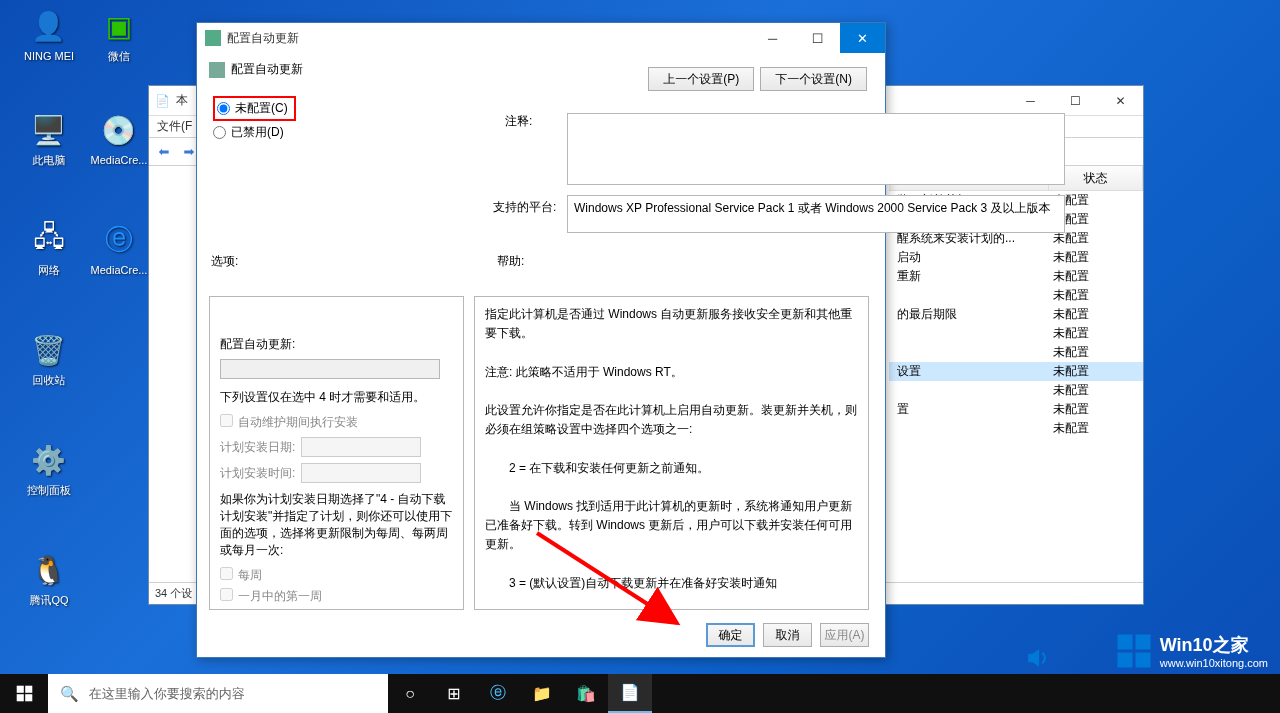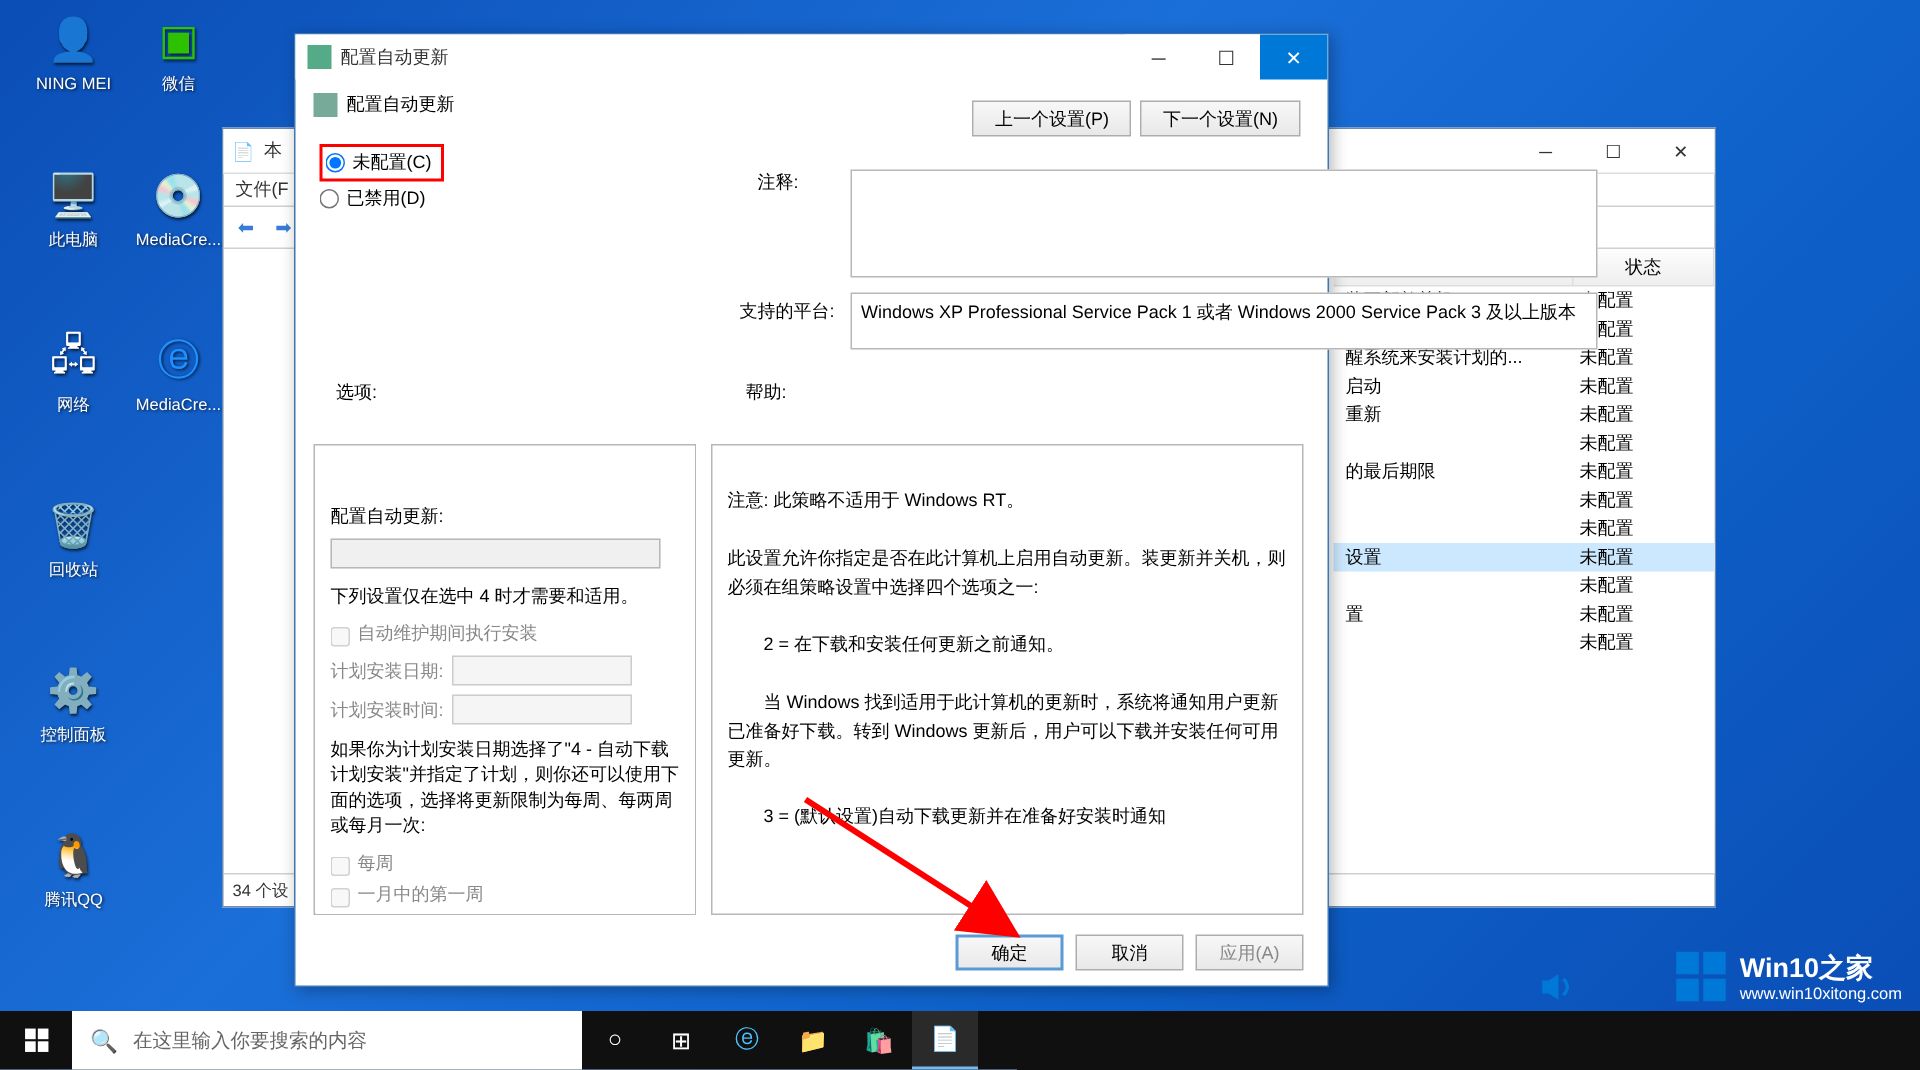--- a/index.html
+++ b/index.html
@@ -63,27 +63,27 @@
 .dialog .comment-box { width: 498px; height: 72px; border: 1px solid #b7b7b7; background: #fff; resize: none; font-size: 12px; }
 .dialog .platform-box { width: 498px; height: 38px; border: 1px solid #b7b7b7; background: #fff; font-size: 12px; padding: 4px 6px; overflow-y: scroll; line-height: 1.4; }
 
 .dialog .lower { display: flex; gap: 10px; margin-top: 152px; }
 .dialog .opt-panel, .dialog .help-panel { border: 1px solid #b7b7b7; background: #fff; font-size: 12px; padding: 8px 10px; overflow-y: scroll; position: relative; }
 .dialog .opt-panel { width: 255px; height: 314px; }
 .dialog .help-panel { width: 395px; height: 314px; line-height: 1.6; }
 .dialog .opt-panel .oh { font-weight: normal; margin-bottom: 6px; margin-top: 31px; }
 .dialog .opt-panel .combo { width: 220px; height: 20px; border: 1px solid #b7b7b7; background: #f0f0f0; margin-bottom: 10px; }
 .dialog .opt-panel .note { margin: 8px 0; }
-.dialog .opt-panel .chk { display: flex; align-items: flex-end; margin: 4px 0; color: #888; }
+.dialog .opt-panel .chk { display: flex; align-items: flex-start; margin: 4px 0; color: #888; }
 .dialog .opt-panel .chk input { margin-right: 5px; }
 .dialog .opt-panel .frow { display: flex; align-items: center; margin: 6px 0; color: #888; }
 .dialog .opt-panel .fcombo { width: 120px; height: 20px; border: 1px solid #ccc; background: #f5f5f5; margin-left: 6px; }
 
 .dialog .btns { position: absolute; right: 16px; bottom: 10px; display: flex; gap: 8px; }
-.dialog .btn { width: 72px; height: 24px; font-size: 12px; border: 1px solid #adadad; background: linear-gradient(#f8f8f8,#e8e8e8); cursor: pointer; display: flex; align-items: center; justify-content: center; }
+.dialog .btn { width: 49px; height: 24px; font-size: 12px; border: 1px solid #adadad; background: linear-gradient(#f8f8f8,#e8e8e8); cursor: pointer; display: flex; align-items: center; justify-content: center; }
 .dialog .btn.ok { border: 1px solid #5a9bd5; box-shadow: 0 0 0 1px #5a9bd5 inset; }
 .dialog .btn.apply { color: #888; }
 
 
 .arrow { position: absolute; pointer-events: none; }
 
 
 .watermark { position: absolute; right: 12px; bottom: 44px; display: flex; align-items: center; gap: 8px; color: #fff; }
 .watermark .wlogo { width: 36px; height: 36px; }
 .watermark .wtxt .l1 { font-size: 18px; font-weight: bold; }
@@ -253,21 +253,21 @@
     </div>
 
     <span class="lbl2" style="left:308px;top:90px">注释:</span>
     <textarea class="comment-box" style="position: absolute; left: 370px; top: 90px;"></textarea>
 
     <span class="lbl2" style="left:296px;top:176px">支持的平台:</span>
     <div class="platform-box" style="position:absolute;left:370px;top:172px">
       <span>Windows XP Professional Service Pack 1 或者 Windows 2000 Service Pack 3 及以上版本</span>
     </div>
 
-    <span class="lbl2" style="left:27px;top:230px">选项:</span>
+    <span class="lbl2" style="left:14px;top:230px">选项:</span>
     <span class="lbl2" style="left:300px;top:230px">帮助:</span>
 
     <div class="lower">
       <div class="opt-panel">
         <div class="oh">配置自动更新:</div>
         <div class="combo"></div>
         <div class="note">下列设置仅在选中 4 时才需要和适用。</div>
         <div class="chk">
             <input type="checkbox" disabled="" style="">
             <span>自动维护期间执行安装</span>
@@ -284,21 +284,21 @@
         <div class="chk">
             <input type="checkbox" disabled="" style="">
             <span>每周</span>
           </div>
         <div class="chk">
             <input type="checkbox" disabled="" style="">
             <span>一月中的第一周</span>
           </div>
       </div>
       <div class="help-panel">
-        <br>
+        <p>指定此计算机是否通过 Windows 自动更新服务接收安全更新和其他重要下载。</p><br>
         <p>注意: 此策略不适用于 Windows RT。</p><br>
         <p>此设置允许你指定是否在此计算机上启用自动更新。装更新并关机，则必须在组策略设置中选择四个选项之一:</p><br>
         <p style="text-indent:2em">2 = 在下载和安装任何更新之前通知。</p><br>
         <p style="text-indent:2em">当 Windows 找到适用于此计算机的更新时，系统将通知用户更新已准备好下载。转到 Windows 更新后，用户可以下载并安装任何可用更新。</p><br>
         <p style="text-indent:2em">3 = (默认设置)自动下载更新并在准备好安装时通知</p><br>
         
       </div>
     </div>
 
     <div class="btns">

